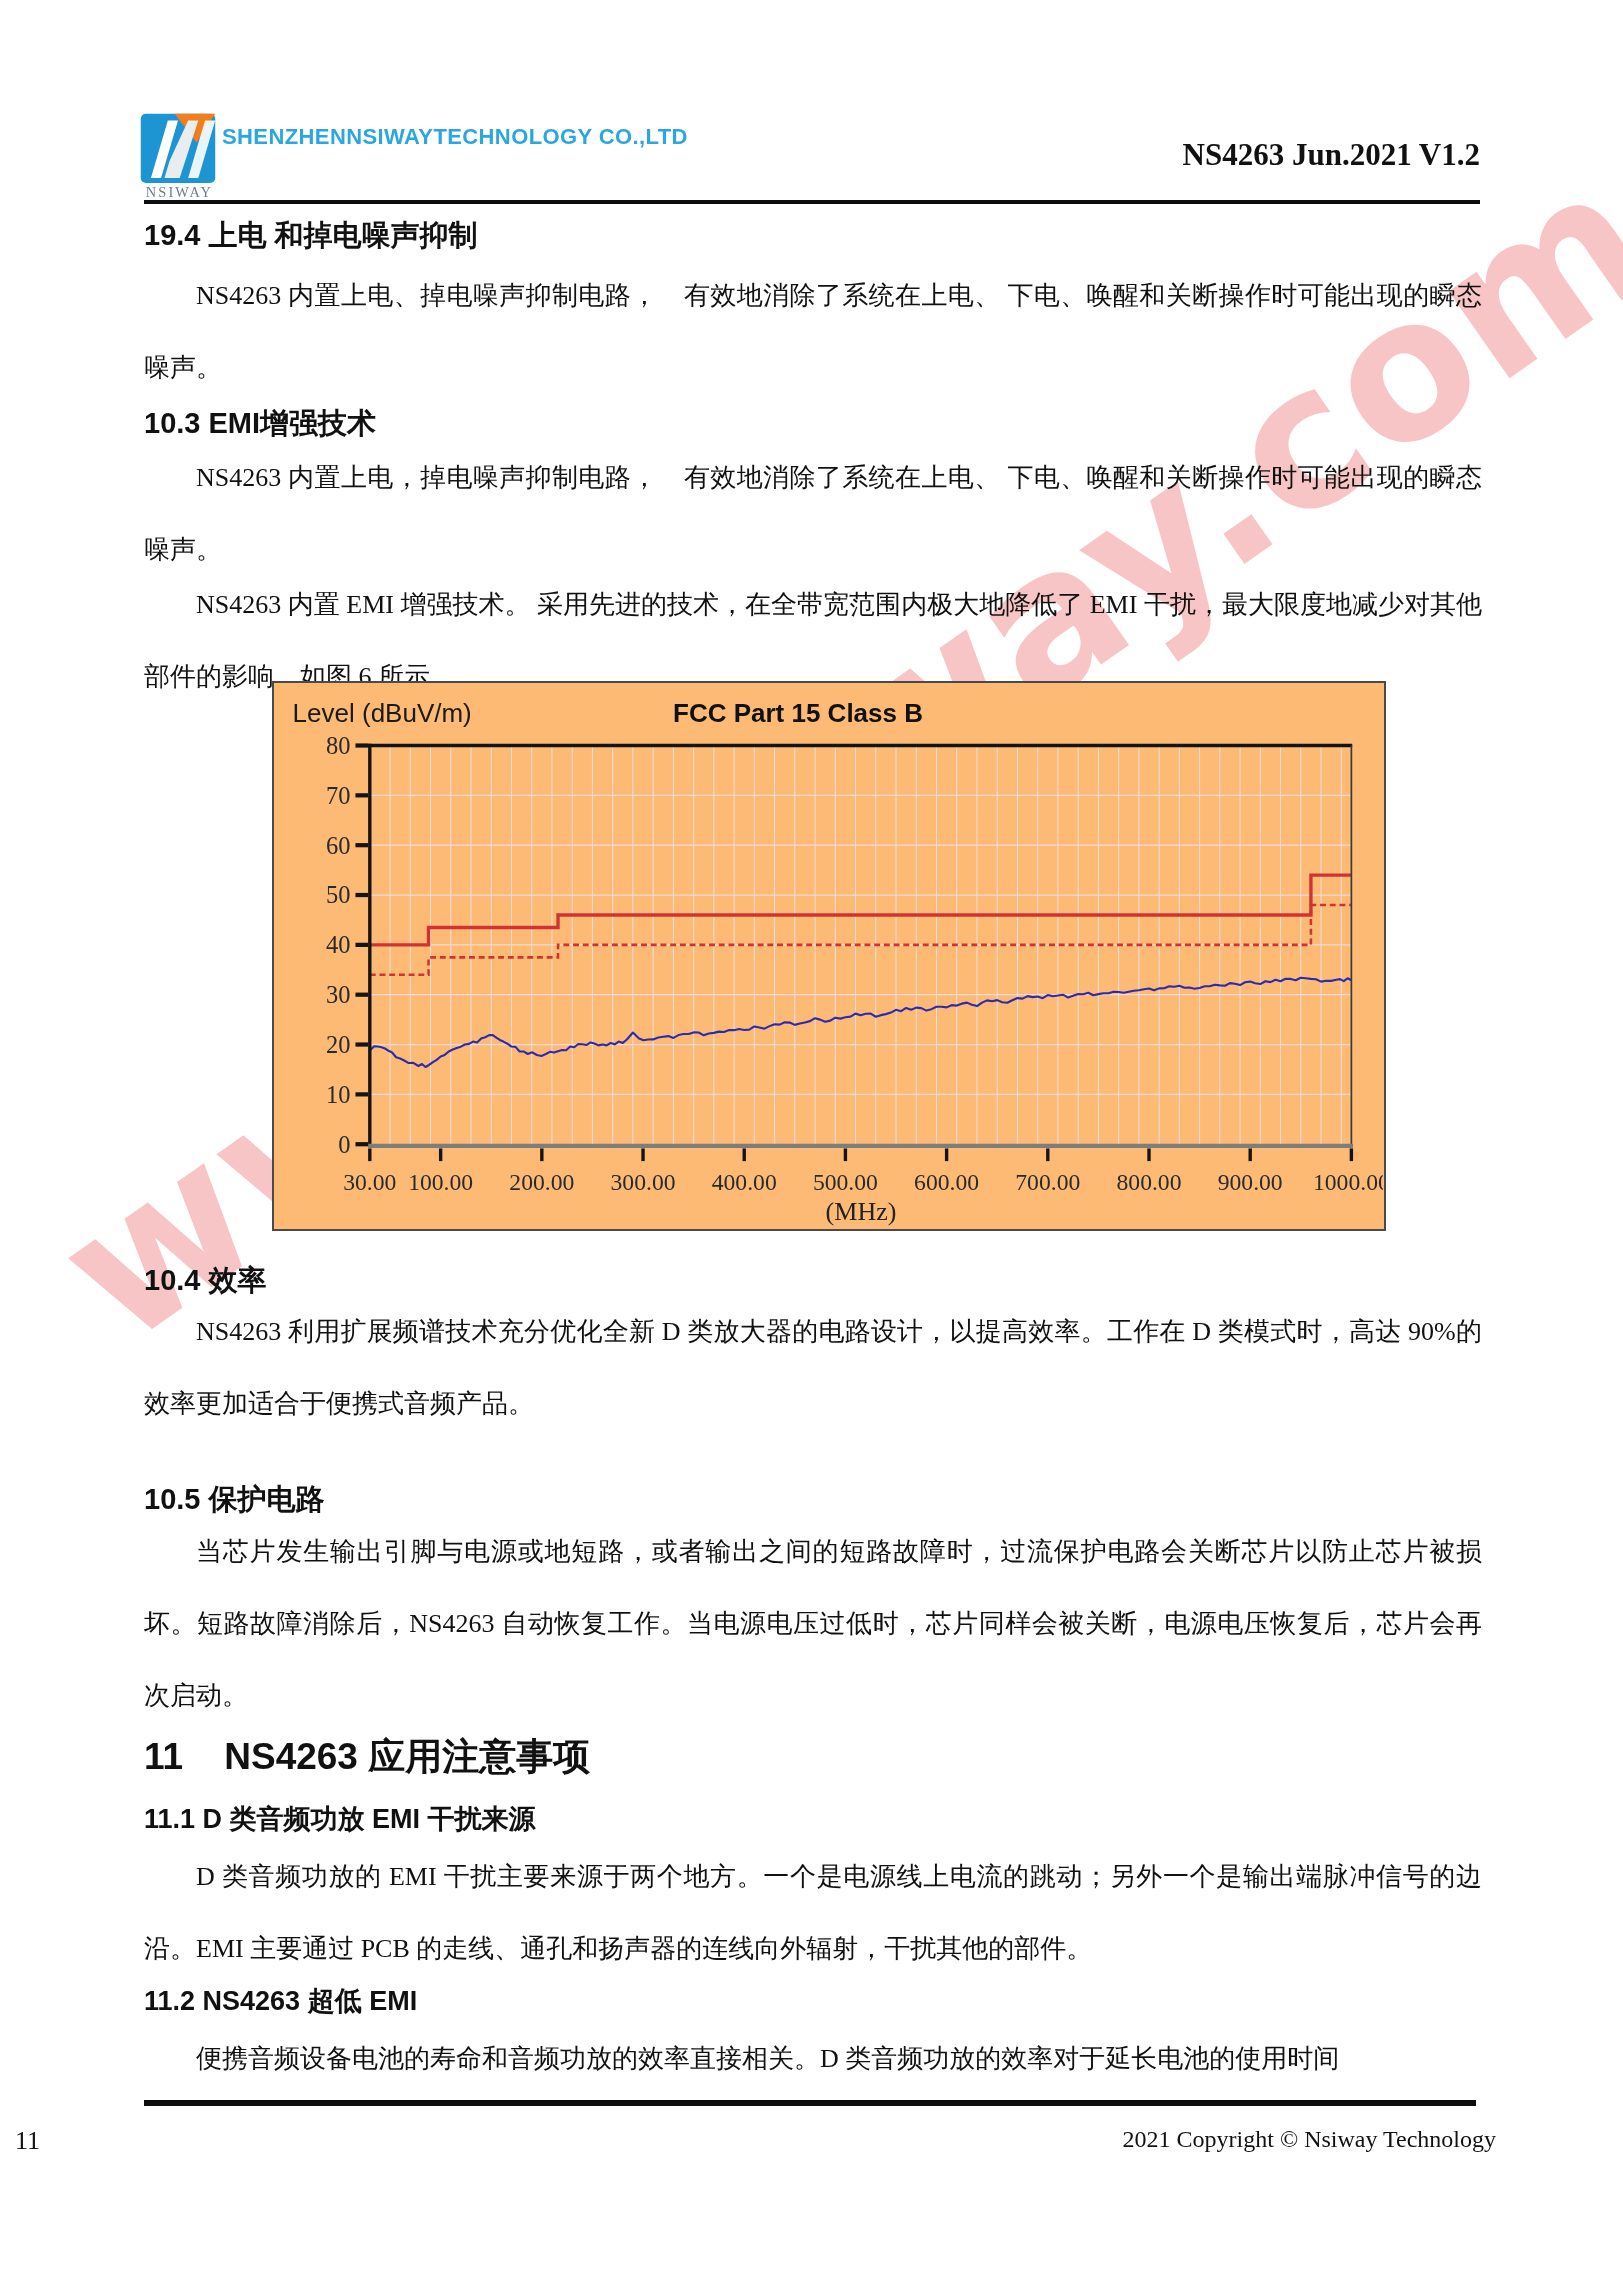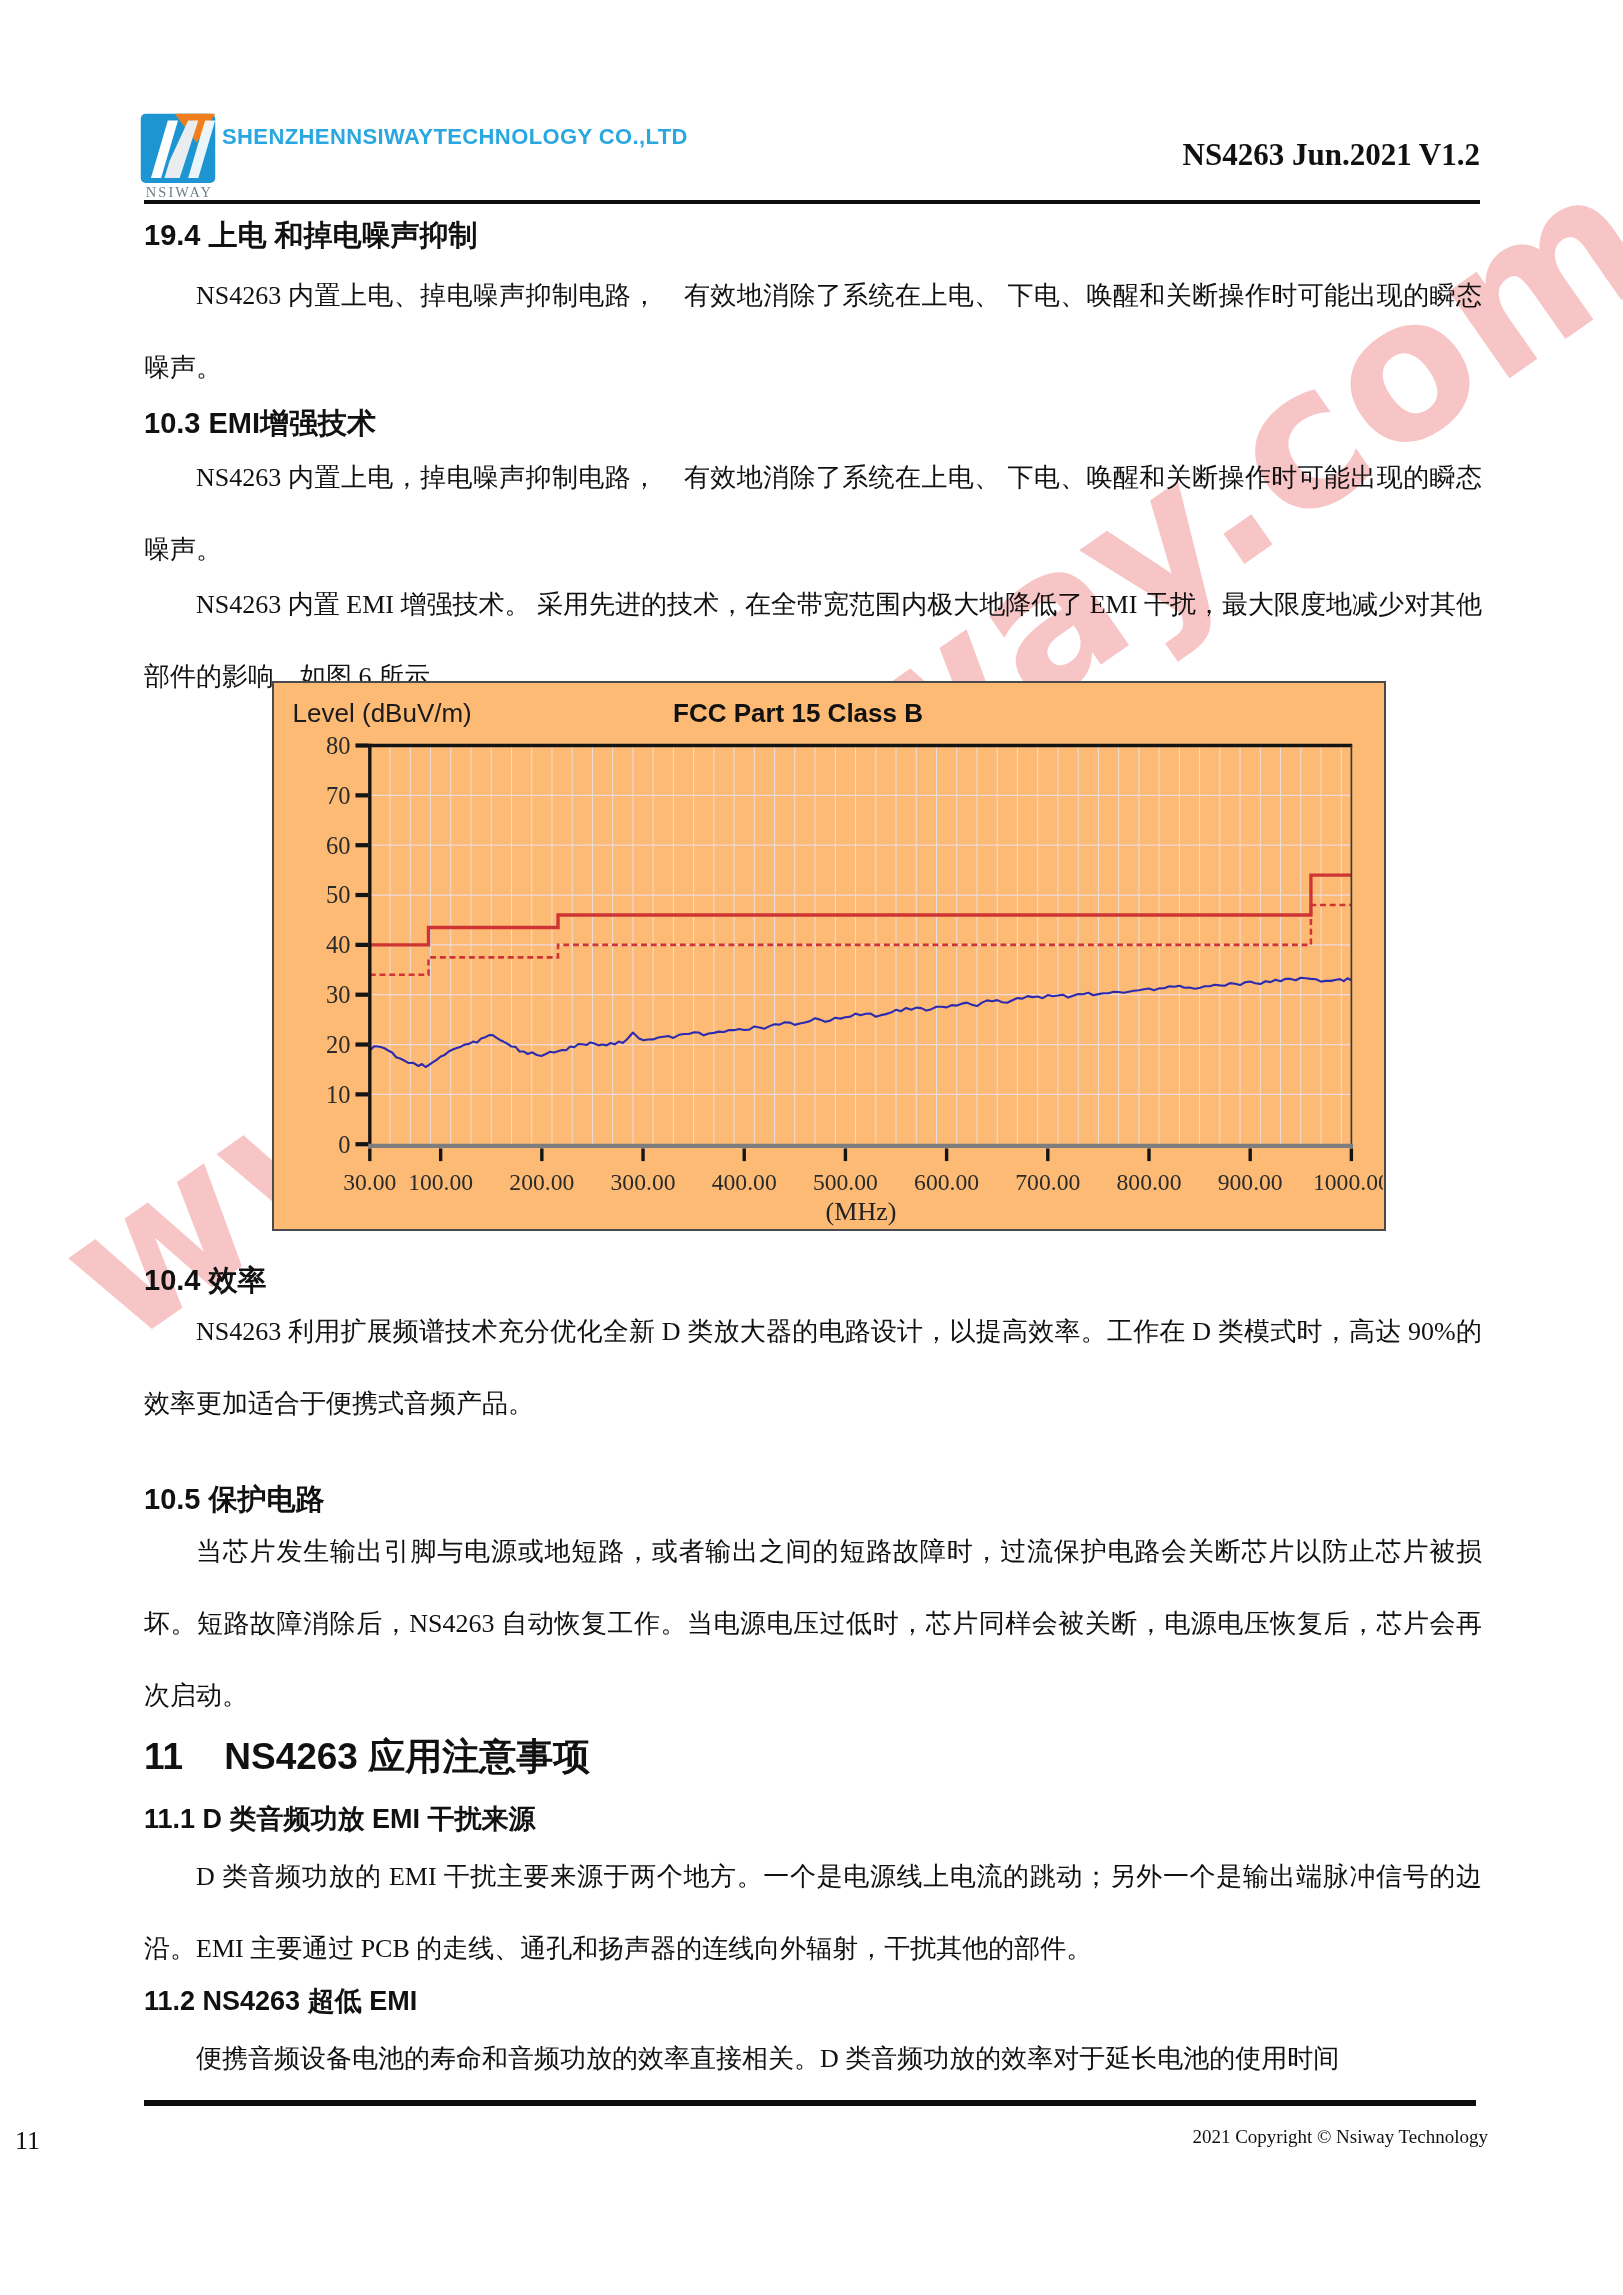--- a/index.html
+++ b/index.html
@@ -26,21 +26,21 @@
   
   .chart-box{left:272px;top:681px;width:1114px;height:550px;background:#fdba74;border:2.5px solid #4a4a4a;
      box-sizing:border-box;z-index:2;}
   .chart-ylabel{left:18.6px;top:15px;font-family:"Liberation Sans","DejaVu Sans",sans-serif;font-size:26px;color:#1a1a1a;}
   .chart-title{left:0;top:15px;width:1048px;text-align:center;font-family:"Liberation Sans","DejaVu Sans",sans-serif;font-weight:bold;font-size:26px;color:#111;}
   .chart-xlabel{left:587px;top:514px;transform:translateX(-50%);font-size:26px;color:#222;}
   .chart-box svg{position:absolute;left:0;top:0;}
   
   .frule{left:144px;top:2100px;width:1332px;height:6px;background:#0d0d0d;}
   .pageno{left:0;top:2126px;width:1623px;text-align:left;font-size:26px;margin-left:15px;}
-  .copyright{left:8px;top:2126px;width:1480px;text-align:right;font-size:19px;font-family:Liberation Serif, serif;}
+  .copyright{left:16px;top:2126px;width:1480px;text-align:right;font-size:24px;font-family:Liberation Serif, serif;}
 </style>
 </head>
 <body>
 
 <div class="watermark">www.nsiway.com.cn</div>
 
 <div class="abs hdr logo-mark">
   <svg width="78" height="88" viewBox="0 0 92 104">
     <rect x="2" y="2" width="88" height="82" rx="6" fill="#1e95d3"></rect>
     <polygon points="42,2 90,2 68,36" fill="#f07e1c"></polygon>

